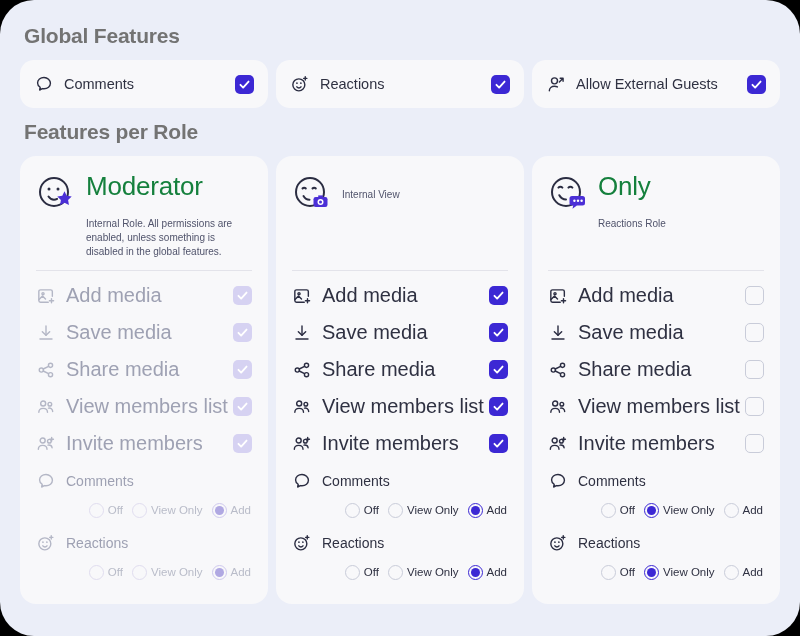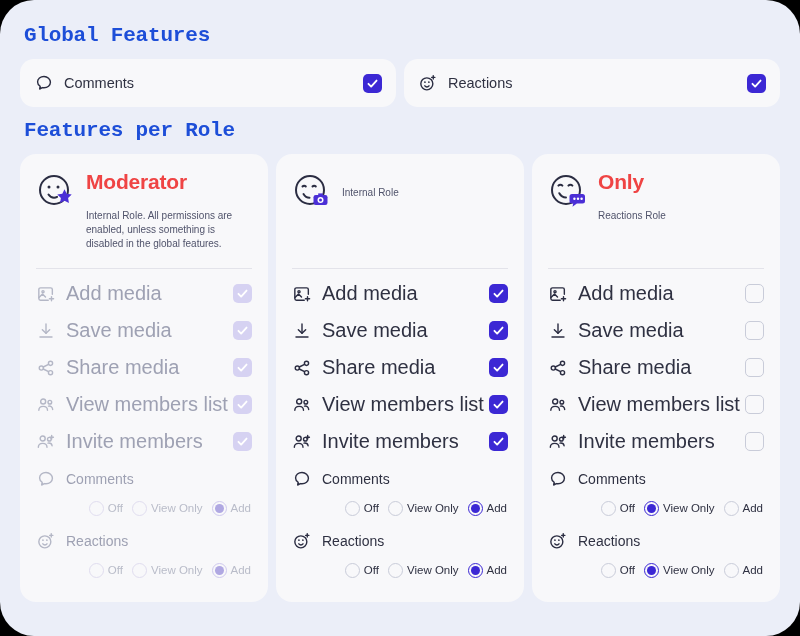--- a/index.html
+++ b/index.html
@@ -21,24 +21,23 @@
     background: #ebeef8;
     border-radius: 34px;
     padding: 24px 20px 0 20px;
     overflow: hidden;
   }
 
   
   .section-title {
     font-size: 21px;
     font-weight: bold;
-    color: #1d4ed8;
+    color: #737373;
     letter-spacing: -0.2px;
     margin: 0 0 12px 4px;
-    font-family: Liberation Mono, monospace;
   }
   .section-title.second { margin-top: 12px; }
 
   
   .global-row {
     display: flex;
     gap: 8px;
   }
   .global-card {
     flex: 1;
@@ -84,23 +83,23 @@
     gap: 10px;
     min-height: 88px;
   }
   .role-avatar {
     width: 40px; height: 40px;
     flex: 0 0 40px;
     position: relative;
     margin-top: 2px;
   }
   .role-name {
-    font-size: 21px;
-    font-weight: bold;
-    color: #ef4444;
+    font-size: 26px;
+    font-weight: normal;
+    color: #15803d;
     line-height: 1.1;
     letter-spacing: -0.2px;
   }
   .role-desc {
     font-size: 10px;
     color: #50536b;
     line-height: 1.42;
     margin-top: 16px;
     max-width: 200px;
   }
@@ -235,20 +234,35 @@
             <path d="M18.3 3.2v4M16.3 5.2h4"></path>
           </svg>
         </span>
         <span class="lbl">Reactions</span>
         <span class="cbox on">
           <svg width="13" height="13" viewBox="0 0 24 24" fill="none" stroke="#ffffff" stroke-width="3.4" stroke-linecap="round" stroke-linejoin="round">
             <path d="M4.5 12.6l5 5 10-11"></path>
           </svg>
         </span>
       </div>
+      <div class="global-card">
+        <span class="ico">
+          <svg width="20" height="20" viewBox="0 0 24 24" fill="none" stroke="currentColor" stroke-width="1.7" stroke-linecap="round" stroke-linejoin="round">
+            <circle cx="10.2" cy="8.2" r="3.6"></circle>
+            <path d="M4 20.2c0-3.4 2.8-5.6 6.2-5.6 1.3 0 2.5.3 3.5.9"></path>
+            <path d="M16 9.6l4.5-4.5M17 5.1h3.5v3.5"></path>
+          </svg>
+        </span>
+        <span class="lbl">Allow External Guests</span>
+        <span class="cbox on">
+          <svg width="13" height="13" viewBox="0 0 24 24" fill="none" stroke="#ffffff" stroke-width="3.4" stroke-linecap="round" stroke-linejoin="round">
+            <path d="M4.5 12.6l5 5 10-11"></path>
+          </svg>
+        </span>
+      </div>
     </div>
 
   <h2 class="section-title second">Features per Role</h2>
 
   <div class="roles-row" id="roles-row">
       <div class="role-card">
         <div class="role-head">
           <span class="role-avatar"><svg width="40" height="40" viewBox="0 0 40 40" fill="none">
               <circle cx="18" cy="18" r="14" stroke="#2b2d42" stroke-width="2"></circle>
               <circle cx="13" cy="15" r="1.5" fill="#2b2d42"></circle>
@@ -397,21 +411,21 @@
               <circle cx="18" cy="18" r="14" stroke="#2b2d42" stroke-width="2"></circle>
               <path d="M10.5 14.5c.9-1.1 2.4-1.1 3.3 0" stroke="#2b2d42" stroke-width="2" stroke-linecap="round"></path>
               <path d="M20.5 14.5c.9-1.1 2.4-1.1 3.3 0" stroke="#2b2d42" stroke-width="2" stroke-linecap="round"></path>
               <path d="M11.5 22c1.3 2.3 3.5 3.7 6 3.7" stroke="#2b2d42" stroke-width="2" stroke-linecap="round"></path>
               <rect x="21.5" y="23" width="14" height="10" rx="2.2" fill="#4b2fd6"></rect>
               <path d="M26.2 23v-1.6h4.6V23" fill="#4b2fd6"></path>
               <circle cx="28.5" cy="28" r="3" fill="#ffffff"></circle>
               <circle cx="28.5" cy="28" r="1.5" fill="#4b2fd6"></circle>
             </svg></span>
           <span>
-            <div class="role-desc">Internal Role</div>
+            <div class="role-desc">Internal View</div>
           </span>
         </div>
         <div class="divider"></div>
         <div class="perm-row">
           <span class="ico">
             <svg width="20" height="20" viewBox="0 0 24 24" fill="none" stroke="currentColor" stroke-width="1.7" stroke-linecap="round" stroke-linejoin="round">
               <path d="M19.6 12.4V6.6a2 2 0 0 0-2-2H5.4a2 2 0 0 0-2 2v10.8a2 2 0 0 0 2 2h9.3"></path>
               <circle cx="8.4" cy="9.2" r="1.3"></circle>
               <path d="M3.6 16.2l4.2-4.2 3.6 3.6"></path>
               <path d="M18.6 15.2v5M16.1 17.7h5"></path>

